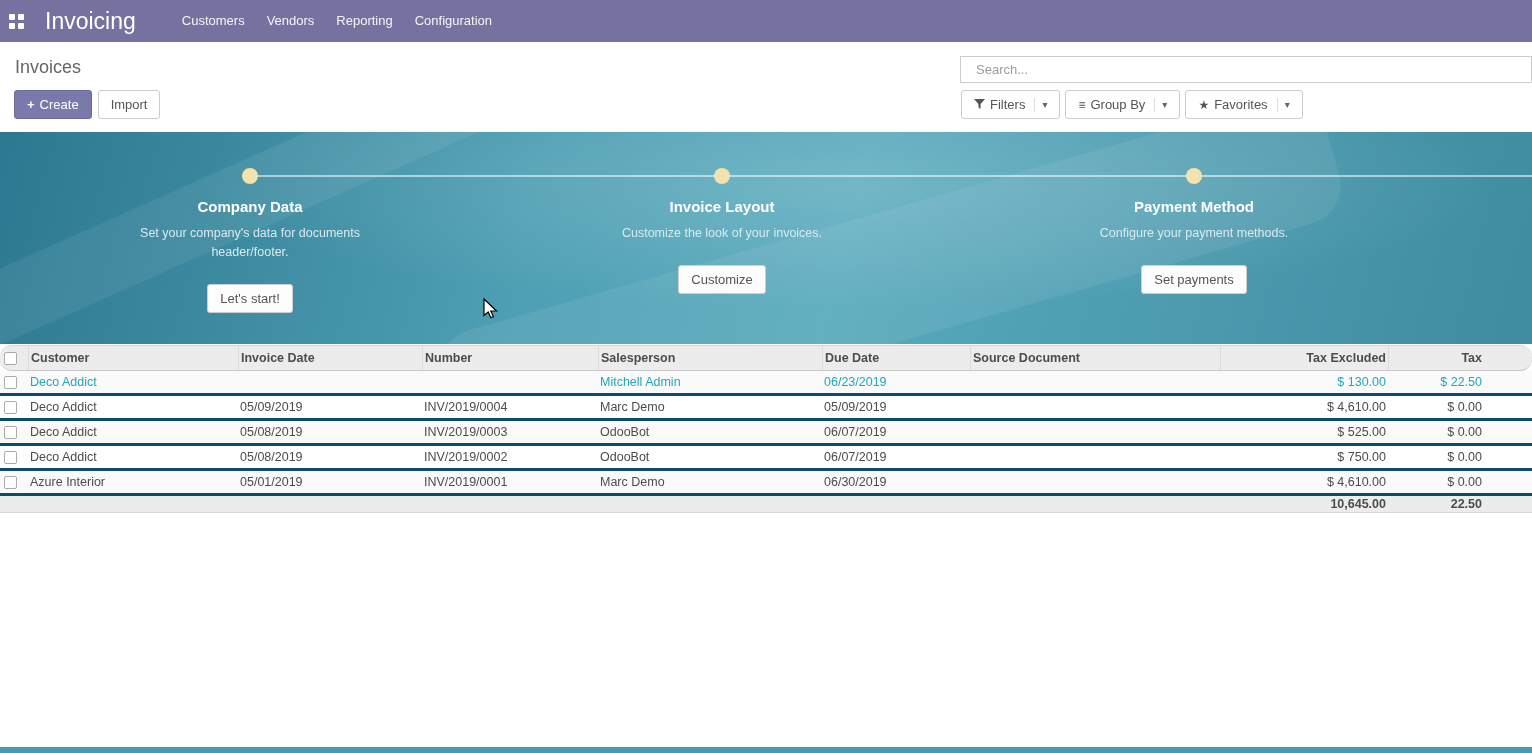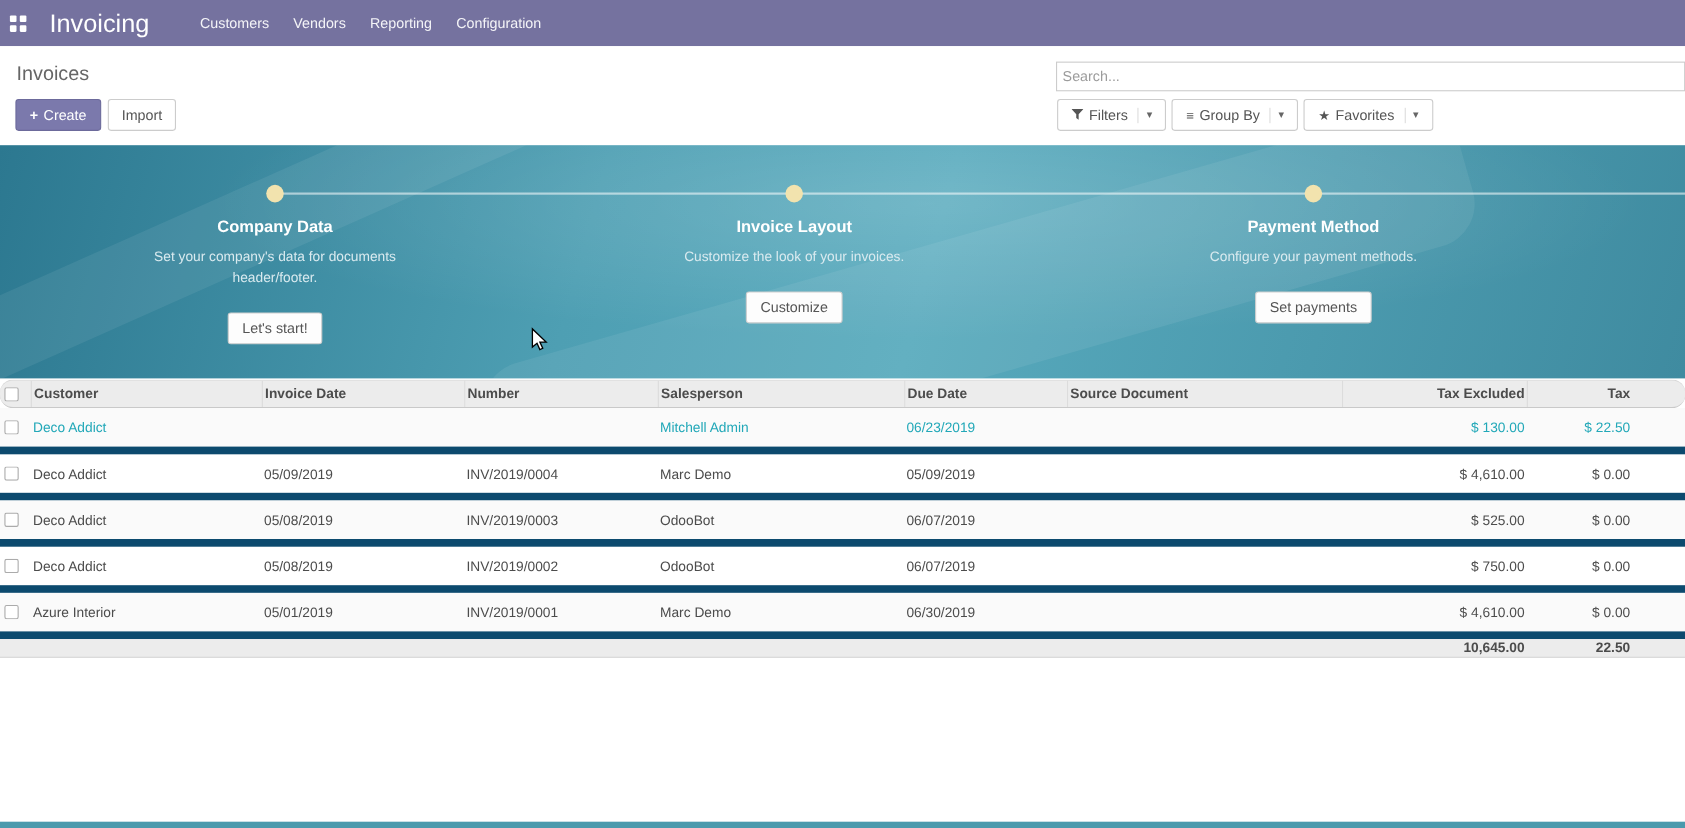--- a/index.html
+++ b/index.html
@@ -68,21 +68,21 @@
   .btn-primary {
     background: var(--primary, #7b79ac);
     border-color: var(--primary-border, #6c6a9b);
     color: #fff;
   }
   .btn-primary .plus { font-weight: bold; font-size: 13px; }
   .search-input {
     position: absolute; left: 960px; top: 14px;
     width: 572px; height: 27px;
     border: 1px solid #ccc;
-    padding: 0 5px;
+    padding: 0 15px;
     font-family: "Liberation Sans", sans-serif;
     font-size: 13px; color: #0f766e;
     outline: none;
   }
   .search-input::placeholder { color: #9c9c9c; }
   .search-btns { position: absolute; left: 961px; top: 48px; display: flex; gap: 5px; }
   .caret {
     font-size: 10px; color: #666;
     border-left: 1px solid #ddd;
     padding-left: 7px; margin-left: 4px;
@@ -141,21 +141,21 @@
     border-bottom: 1px solid #c9c9c9;
     font-weight: bold;
     border-radius: 12px;
   }
   .thead .td { cursor: pointer; }
   .thead .td + .td { border-left: 1px solid #dcdcdc; height: 100%; line-height: 24px; }
   .td { padding: 0 2px; white-space: nowrap; overflow: hidden; }
   .td.cb { display: flex; align-items: center; padding-left: 4px; border-left: none !important; }
   .td.num { text-align: right; padding-right: 2px; }
   .td.tax { padding-right: 50px; }
-  .tbody .tr { height: 42px; border-bottom: 7px solid #0c4a6e; cursor: pointer; }
+  .tbody .tr { height: 25px; border-bottom: 3px solid #0c4a6e; cursor: pointer; }
   .tbody .tr:nth-child(odd) { background: #fafafa; }
   .tr.highlight .td { color: var(--accent, #22a8b8); }
   .tfoot {
     height: 17px;
     background: #ececec;
     border-bottom: 1px solid #d6d6d6;
     font-weight: bold;
   }
   input[type="checkbox"] {
     appearance: none; -webkit-appearance: none;

